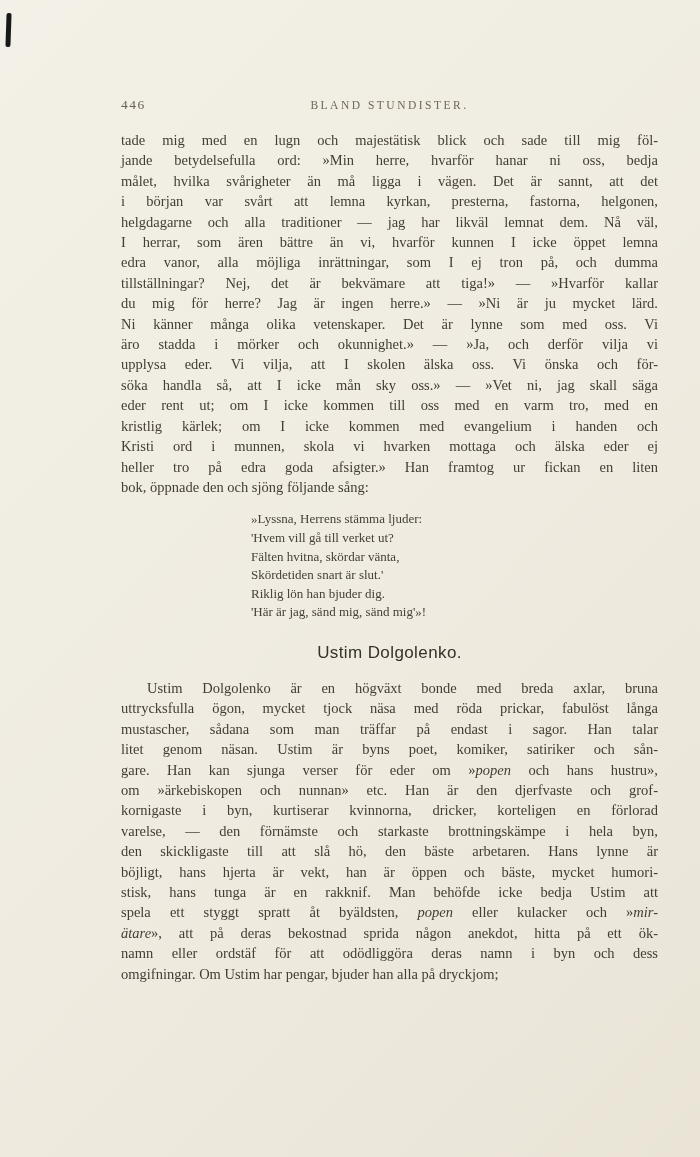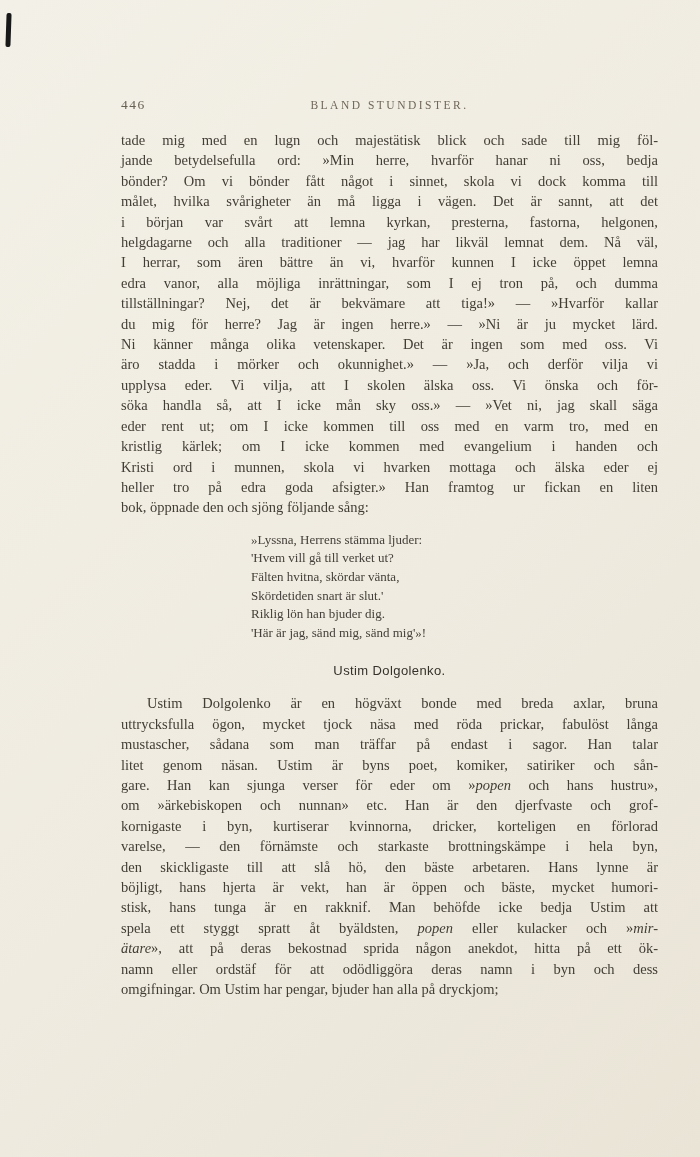--- a/index.html
+++ b/index.html
@@ -76,21 +76,21 @@
     font-size: 13px;
     line-height: 18.6px;
     text-align: right;
     text-align-last: left;
     color: #45403a;
   }
   .section-heading {
     margin: 21px 0 15px 0;
     text-align: center;
     font-family: "Liberation Sans", sans-serif;
-    font-size: 13px;
+    font-size: 17px;
     font-weight: 500;
     letter-spacing: 0.4px;
     color: #35312b;
   }
   i { font-style: italic; }
 </style>
 </head>
 <body>
 
 <div class="page">
@@ -99,29 +99,28 @@
   <div class="text-block">
 
     <div class="running-header">
       <span class="page-number">446</span>
       <span class="running-title">BLAND STUNDISTER.</span>
     </div>
 
     <div class="para">
         <div class="line">tade mig med en lugn och majestätisk blick och sade till mig föl-</div>
         <div class="line">jande betydelsefulla ord: »Min herre, hvarför hanar ni oss, bedja</div>
-        <div class="line">bönder? Om vi bönder fått något i sinnet, skola vi dock komma till</div>
         <div class="line">målet, hvilka svårigheter än må ligga i vägen. Det är sannt, att det</div>
         <div class="line">i början var svårt att lemna kyrkan, presterna, fastorna, helgonen,</div>
         <div class="line">helgdagarne och alla traditioner — jag har likväl lemnat dem. Nå väl,</div>
         <div class="line">I herrar, som ären bättre än vi, hvarför kunnen I icke öppet lemna</div>
         <div class="line">edra vanor, alla möjliga inrättningar, som I ej tron på, och dumma</div>
         <div class="line">tillställningar? Nej, det är bekvämare att tiga!» — »Hvarför kallar</div>
         <div class="line">du mig för herre? Jag är ingen herre.» — »Ni är ju mycket lärd.</div>
-        <div class="line">Ni känner många olika vetenskaper. Det är ingen som med oss. Vi</div>
+        <div class="line">Ni känner många olika vetenskaper. Det är lynne som med oss. Vi</div>
         <div class="line">äro stadda i mörker och okunnighet.» — »Ja, och derför vilja vi</div>
         <div class="line">upplysa eder. Vi vilja, att I skolen älska oss. Vi önska och för-</div>
         <div class="line">söka handla så, att I icke mån sky oss.» — »Vet ni, jag skall säga</div>
         <div class="line">eder rent ut; om I icke kommen till oss med en varm tro, med en</div>
         <div class="line">kristlig kärlek; om I icke kommen med evangelium i handen och</div>
         <div class="line">Kristi ord i munnen, skola vi hvarken mottaga och älska eder ej</div>
         <div class="line">heller tro på edra goda afsigter.» Han framtog ur fickan en liten</div>
         <div class="line">bok, öppnade den och sjöng följande sång:</div>
       </div>
 

